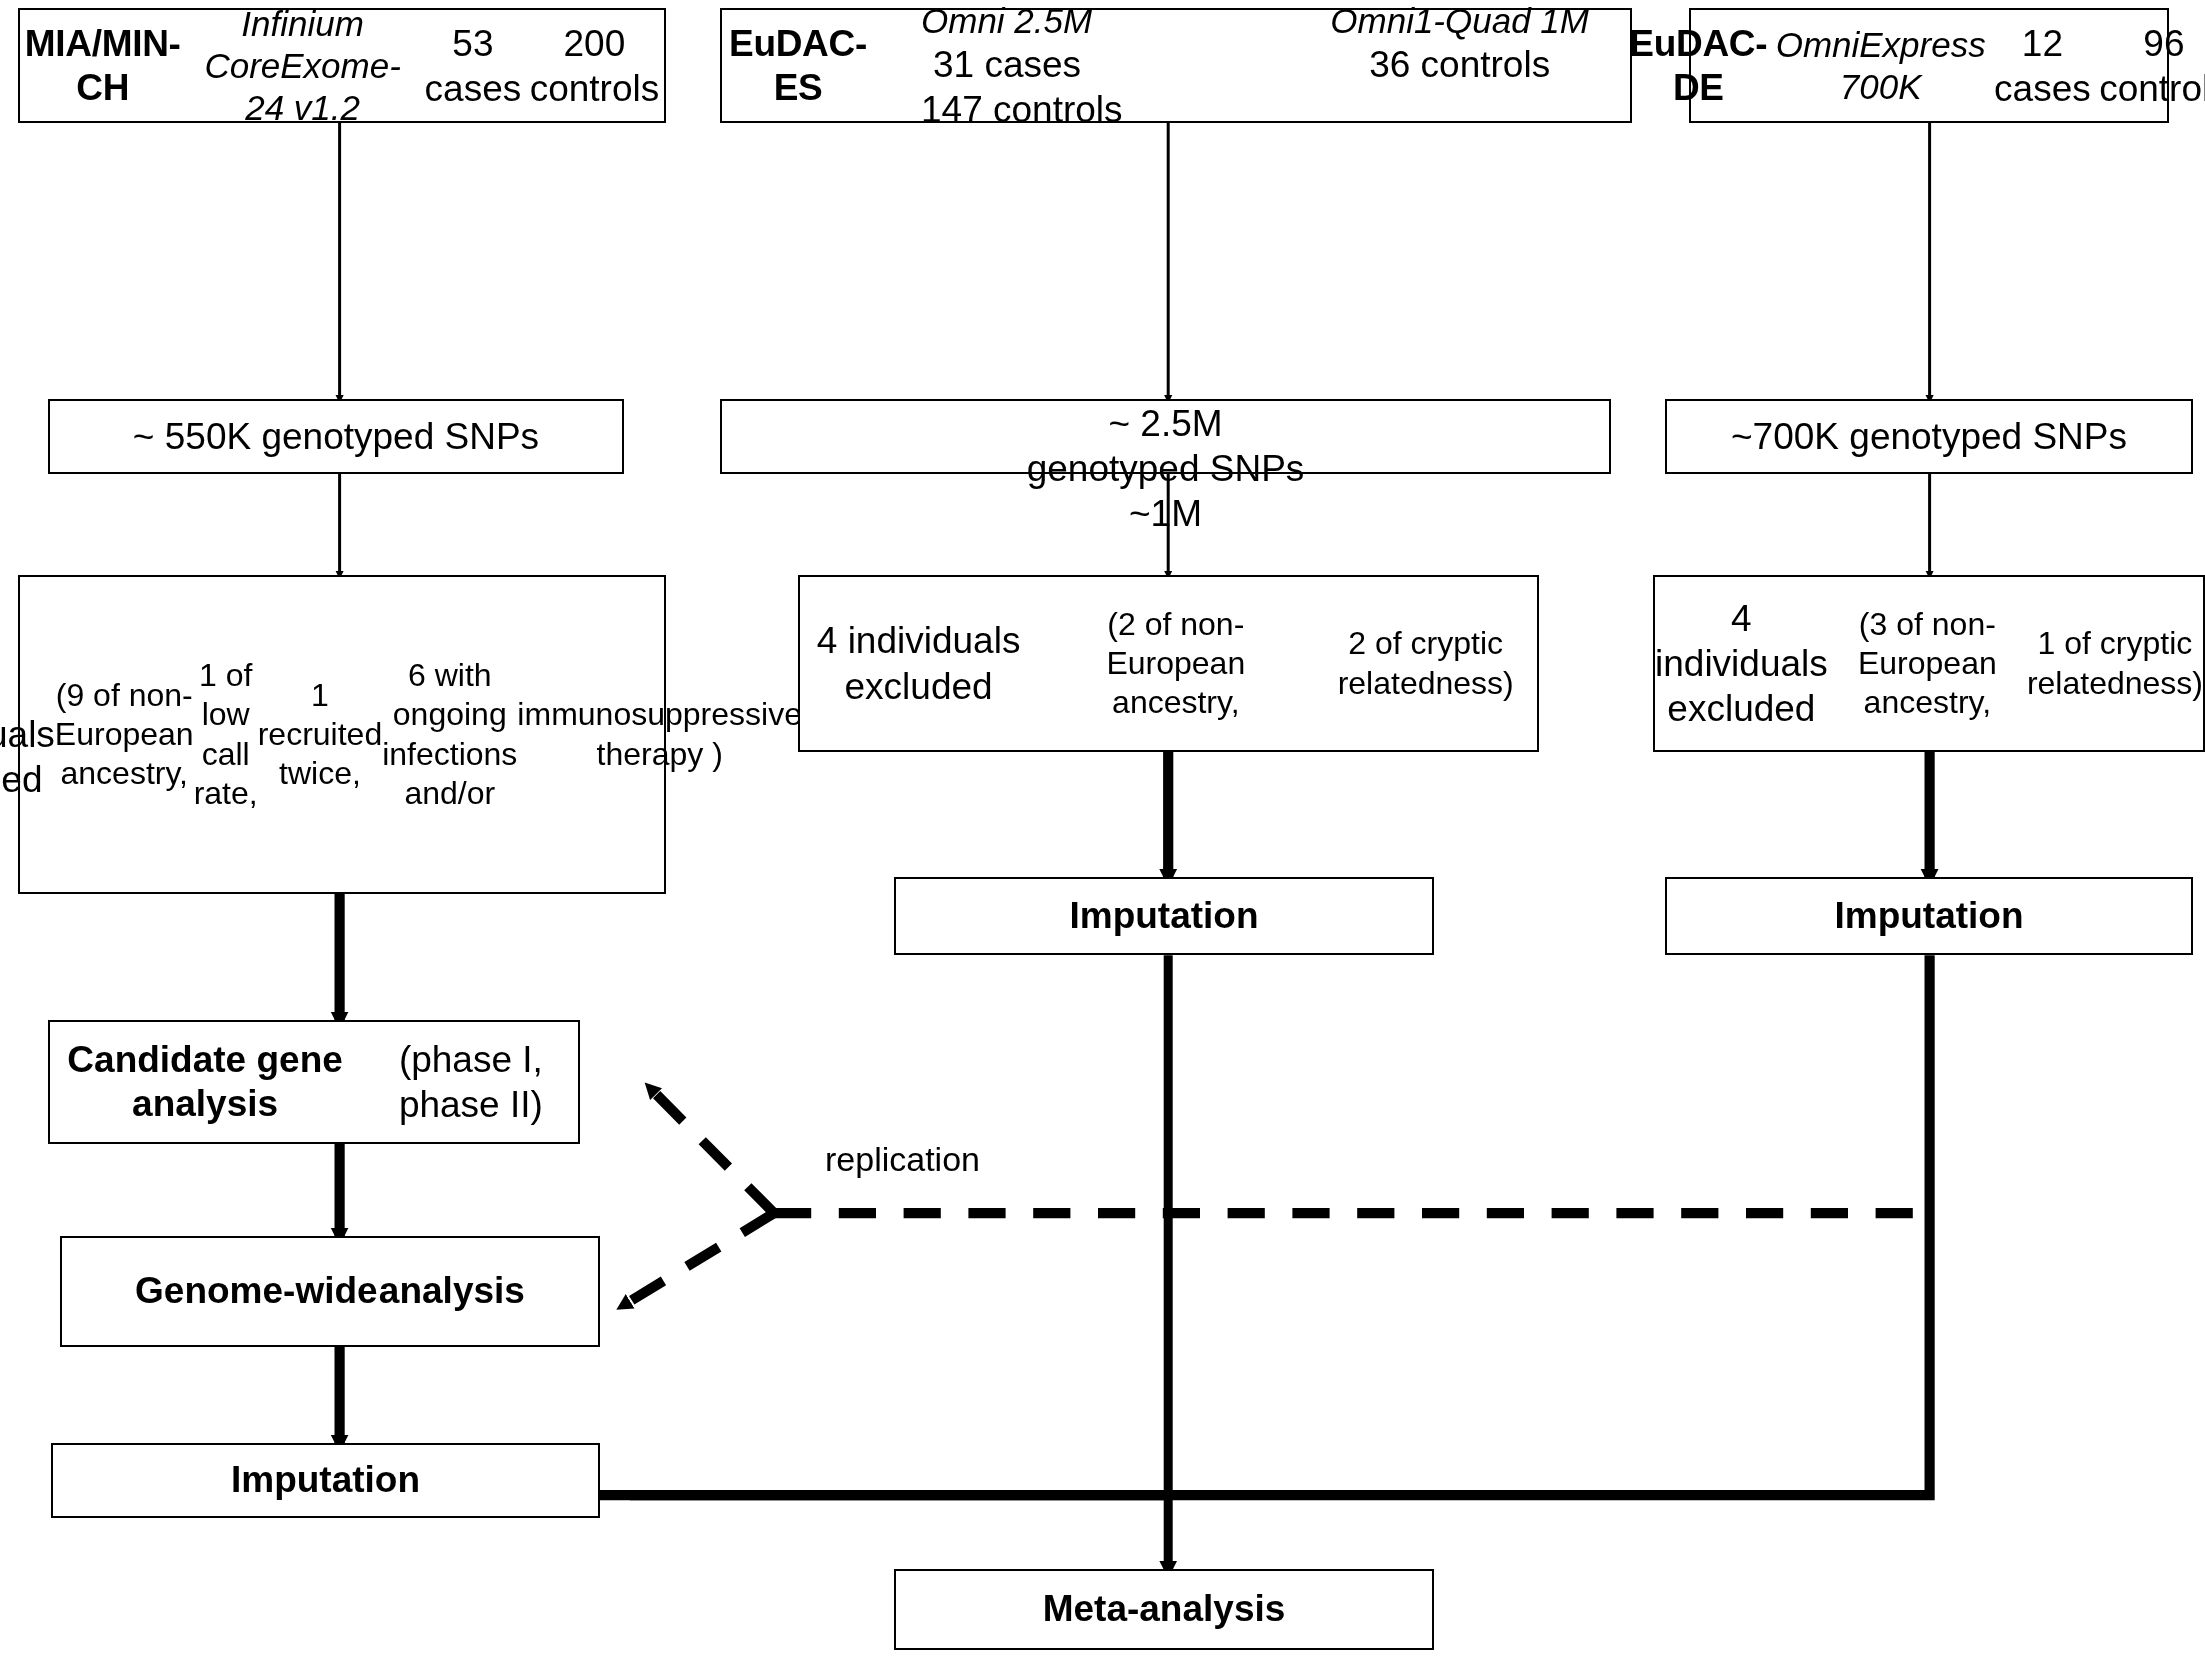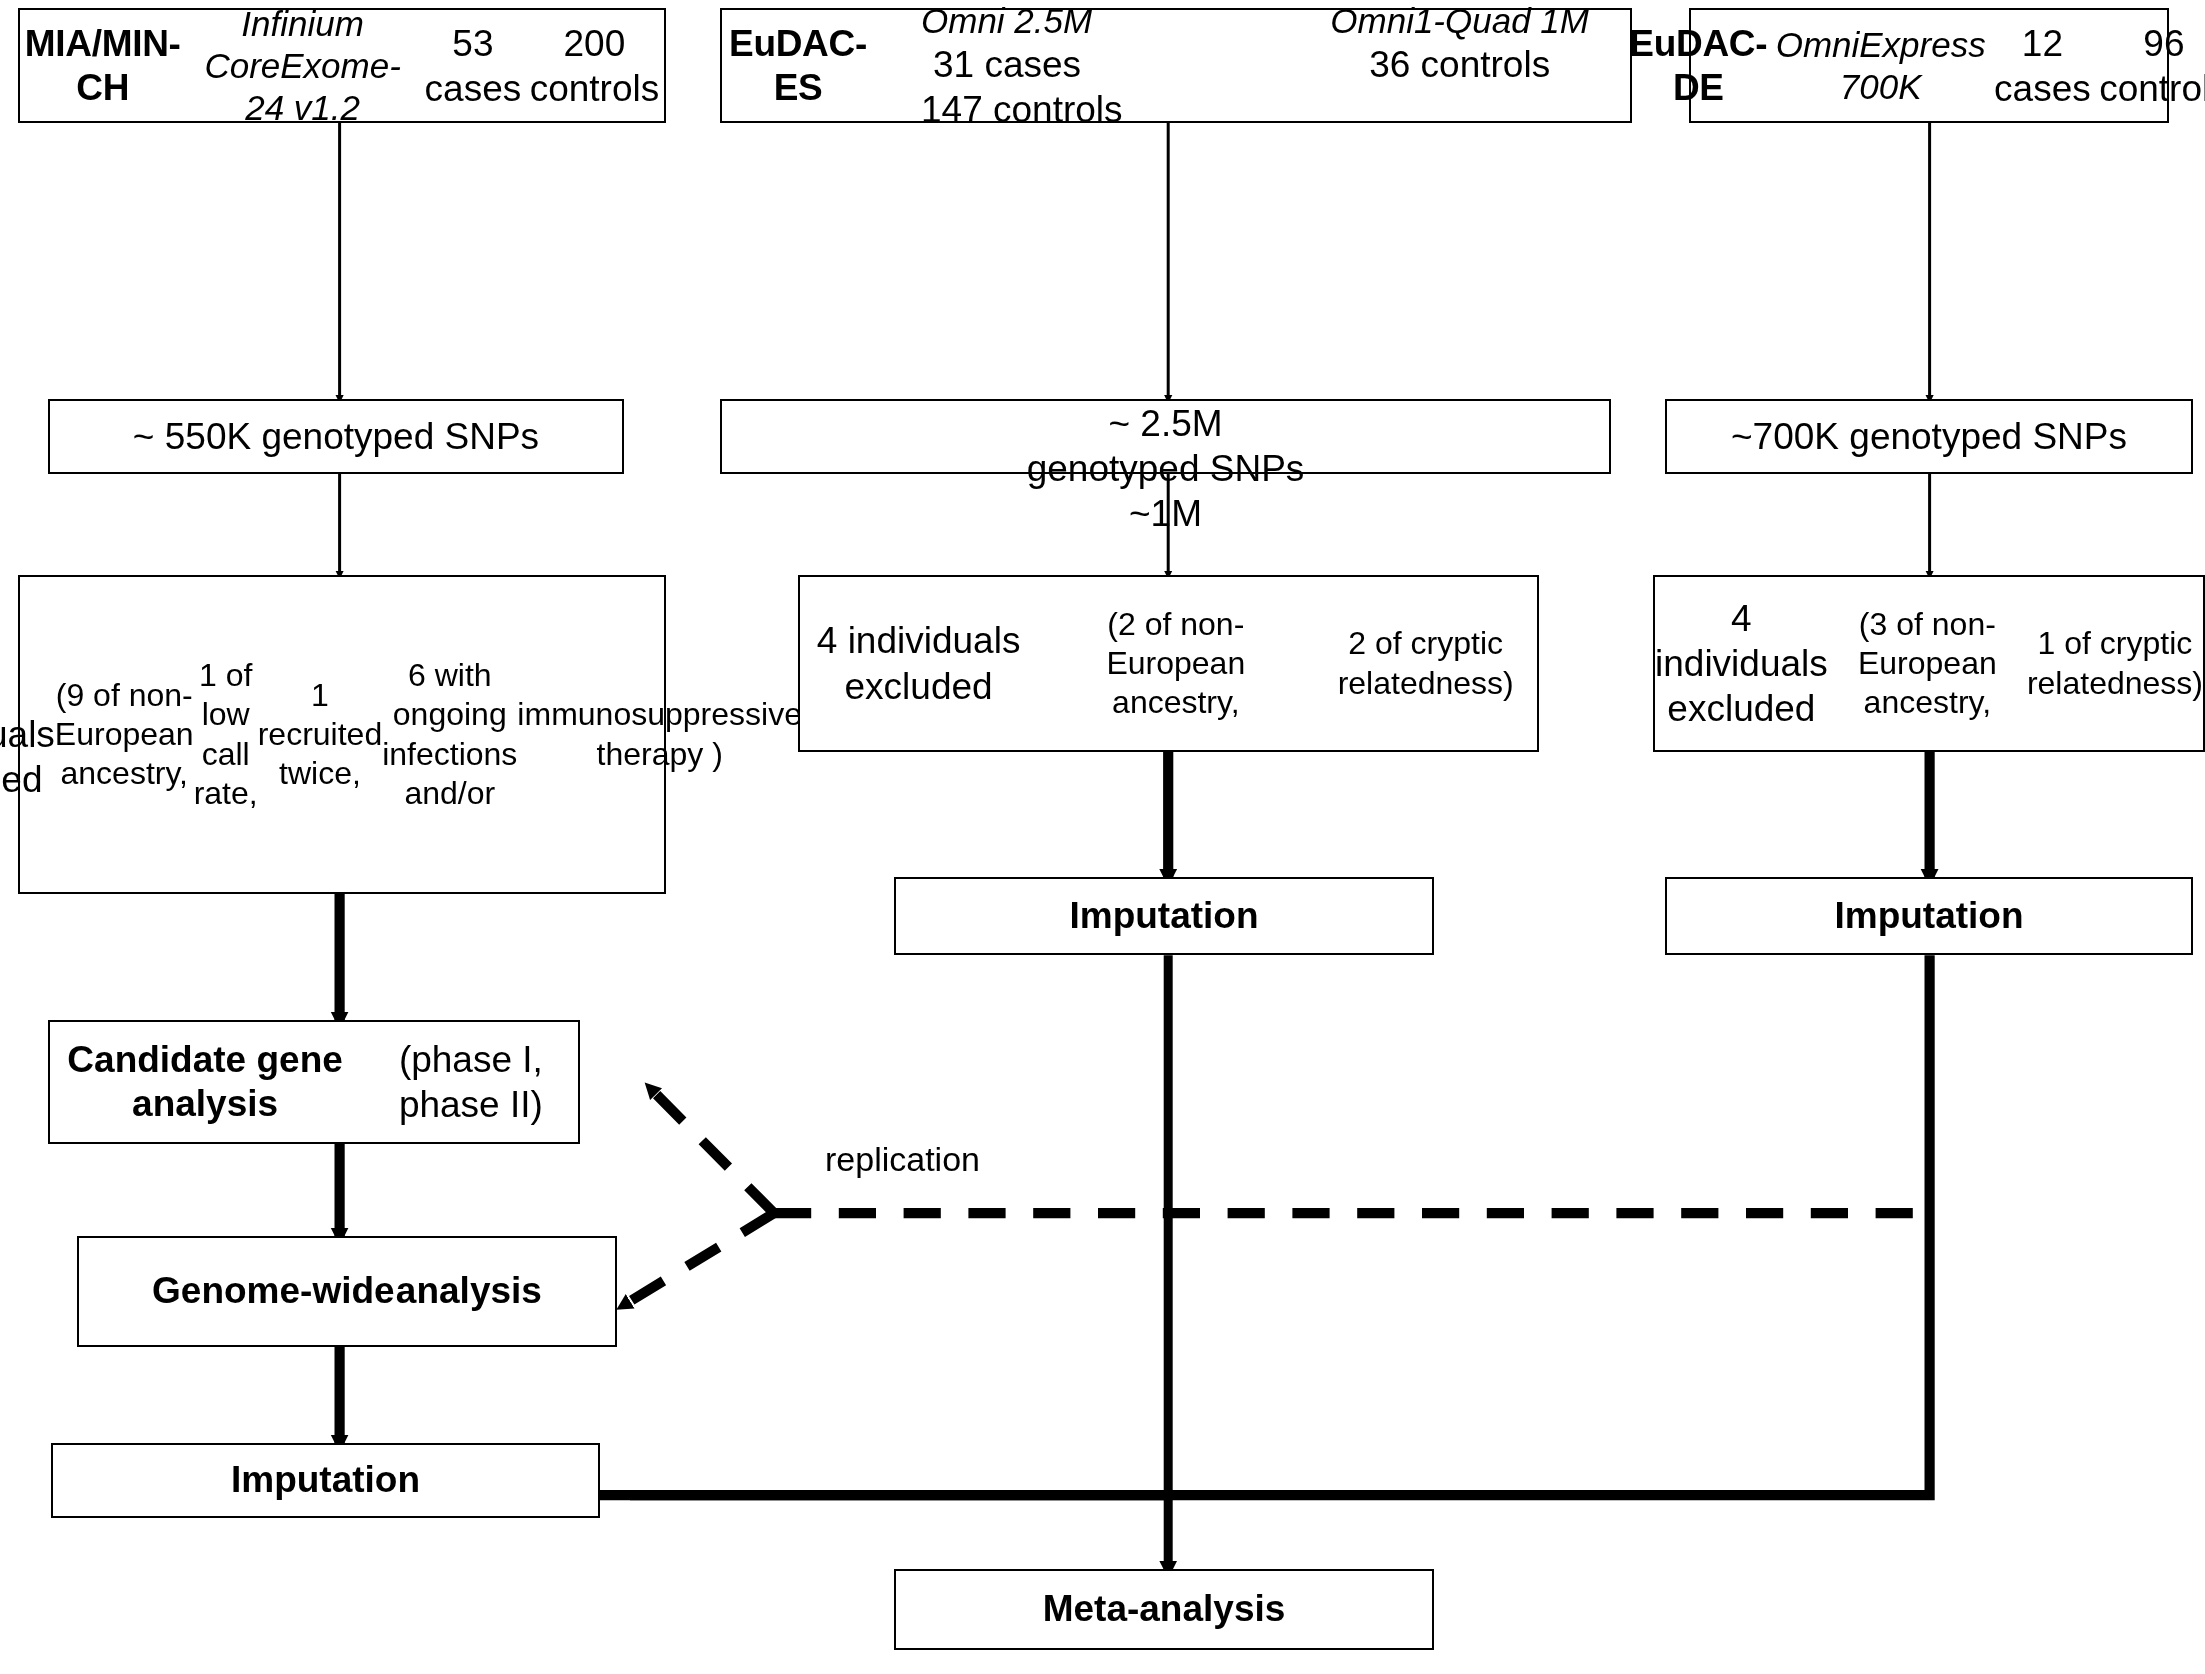--- a/index.html
+++ b/index.html
@@ -150,21 +150,21 @@
     <div class="ln-sm">1 recruited twice,</div>
     <div class="ln-sm">6 with ongoing infections and/or</div>
     <div class="ln-sm">immunosuppressive therapy )</div>
   </div>
 
   <div class="box" style="left:48px; top:1020px; width:532px; height:124px; gap:3.6px;">
     <div class="bold">Candidate gene analysis</div>
     <div class="ln">(phase I, phase II)</div>
   </div>
 
-  <div class="box" style="left:77px; top:1236px; width:540px; height:111px; gap:1.2px;">
+  <div class="box" style="left:60px; top:1236px; width:540px; height:111px; gap:1.2px;">
     <div class="bold">Genome-wide</div>
     <div class="bold">analysis</div>
   </div>
 
   <div class="box" style="left:51px; top:1443px; width:549px; height:75px;">
     <div class="bold">Imputation</div>
   </div>
 
   <div class="box" style="left:720px; top:8.4px; width:912px; height:115px; padding:7.2px 0; gap:6px;">
     <div class="ttl">EuDAC-ES</div>

